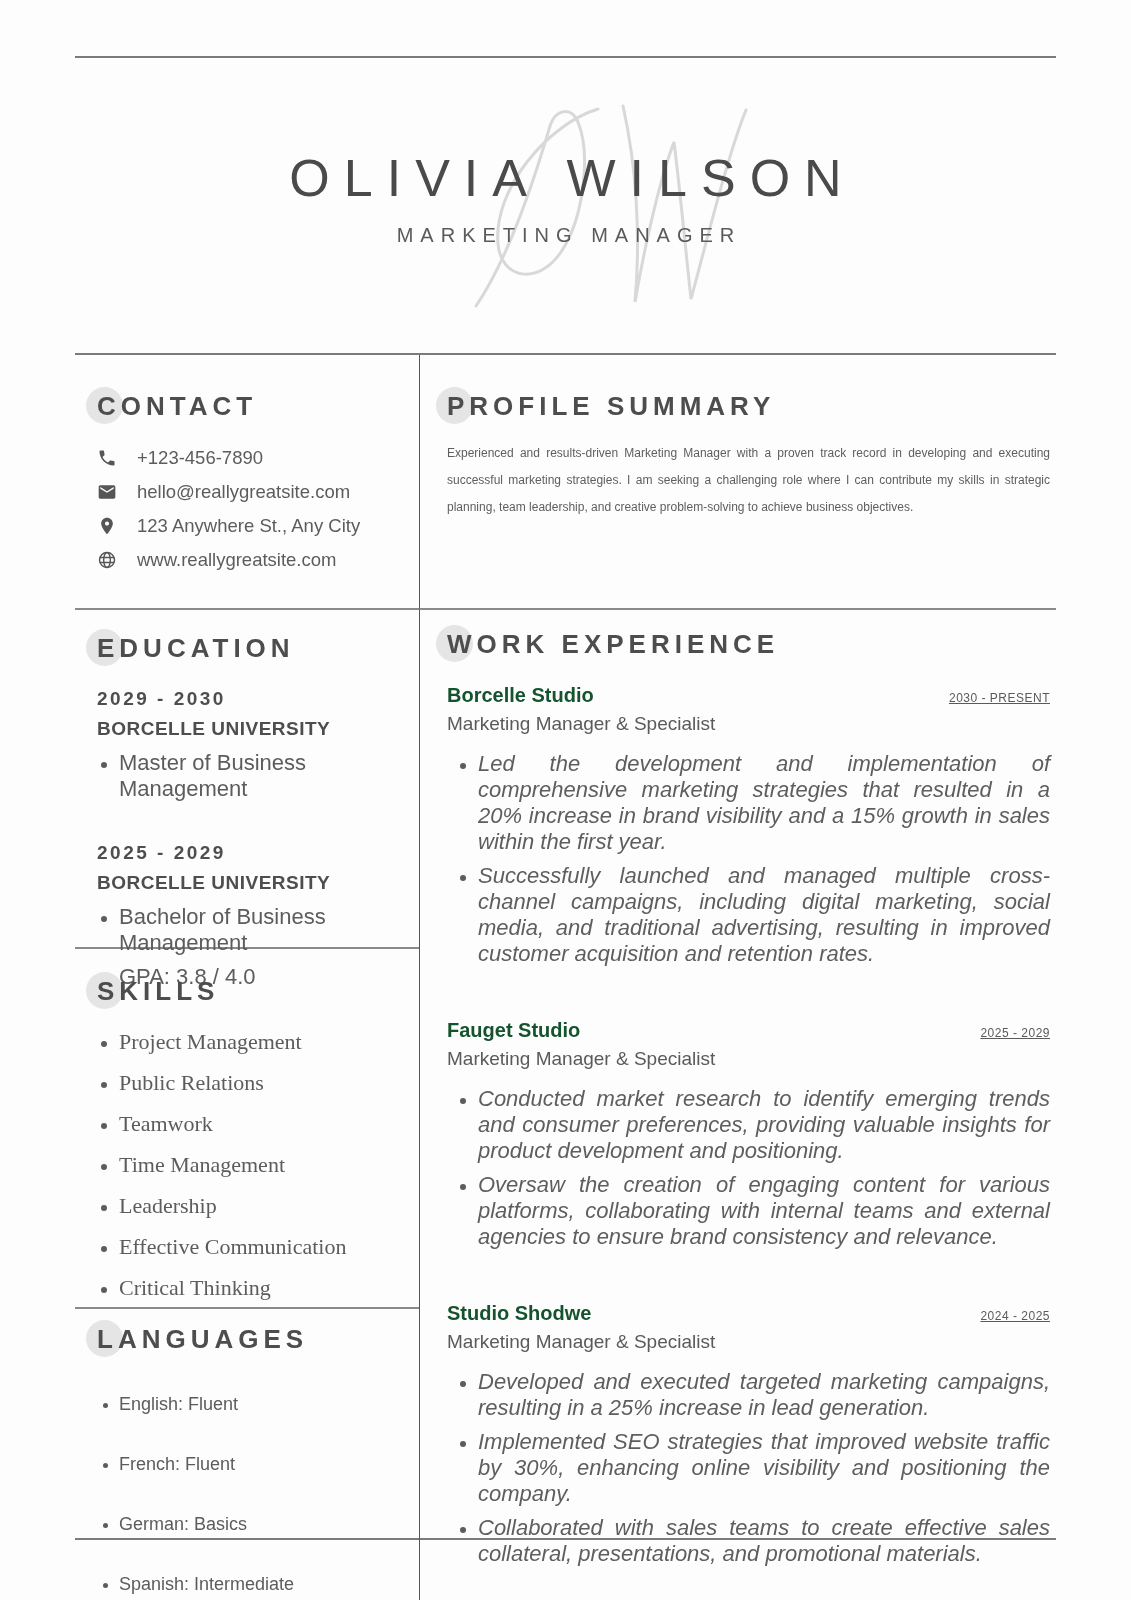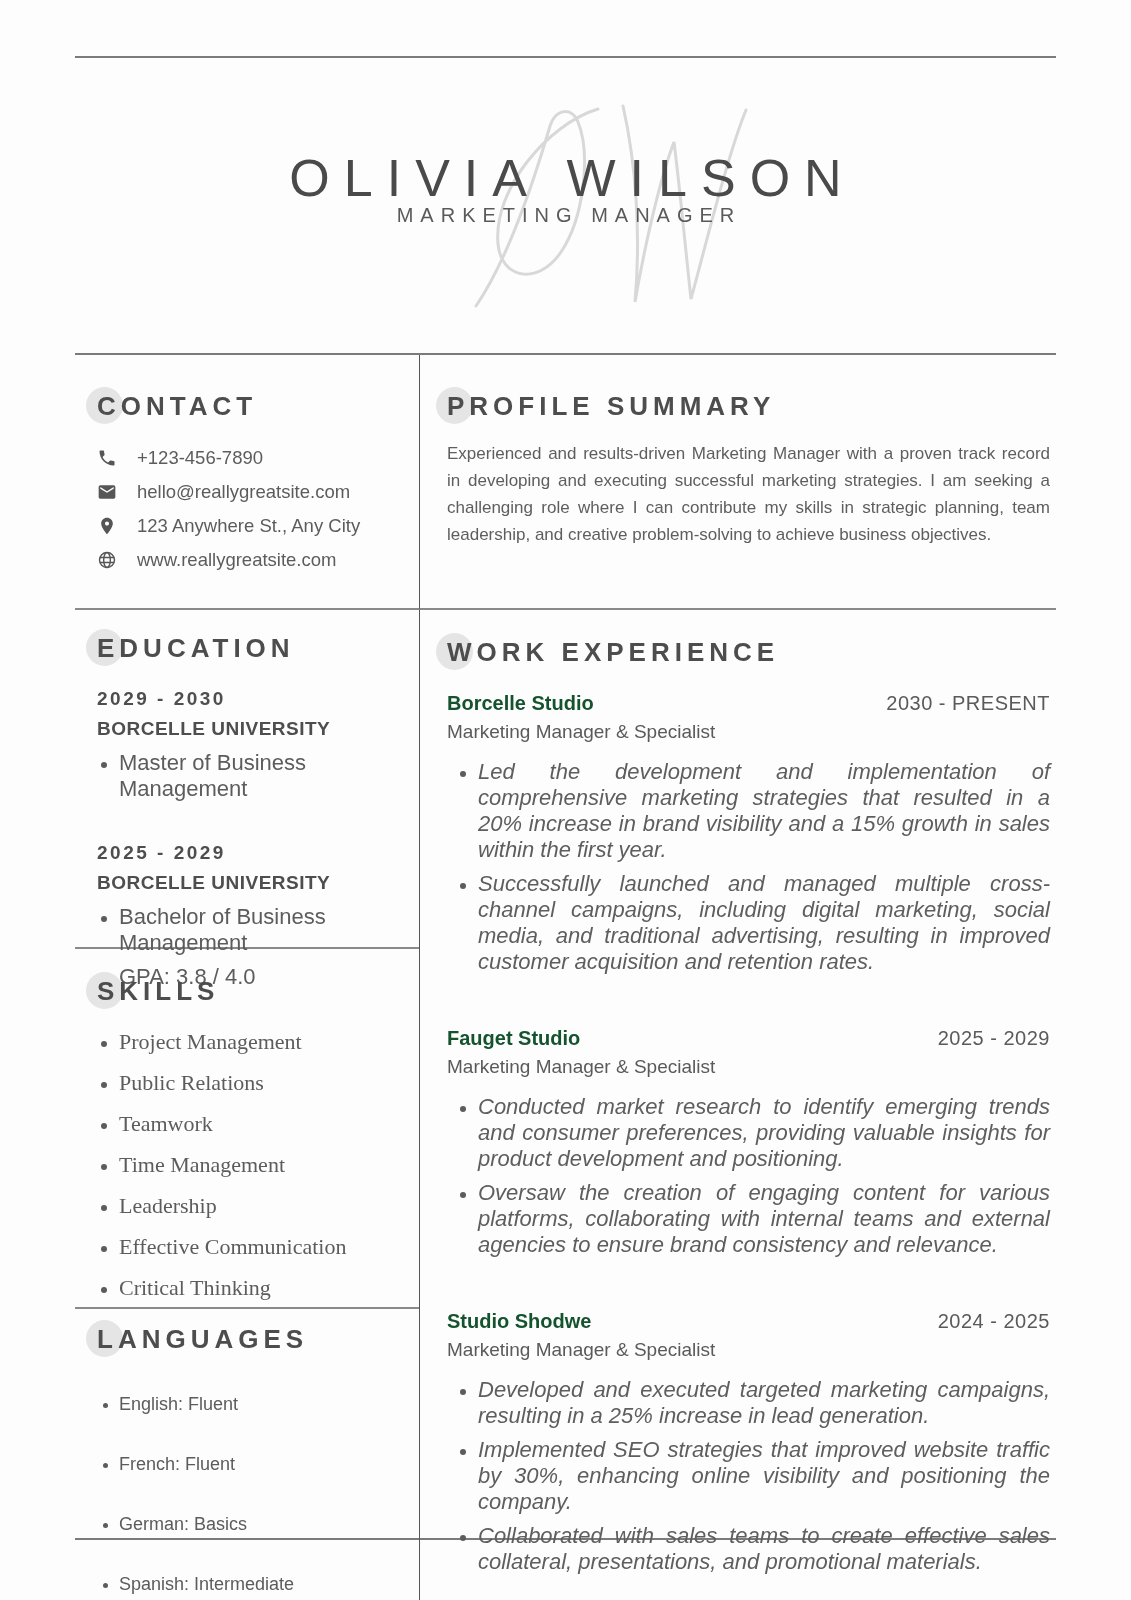--- a/index.html
+++ b/index.html
@@ -8,21 +8,21 @@
     background:#fdfdfd; overflow:hidden;
     font-family:"Liberation Sans", sans-serif;
     color:#5e5e5e;
   }
   .top-rule { position:absolute; left:75px; width:981px; top:56px; border-top:2px solid #7b7b7b; }
 
   .watermark { position:absolute; left:398px; top:94px; z-index:1; }
 
   .header { position:absolute; top:152px; left:0; width:100%; text-align:center; z-index:2; }
   .name { margin:0; font-size:52px; font-weight:500; letter-spacing:14px; padding-left:14px; color:#4a4a4a; line-height:1.0; }
-  .subtitle { font-size:20px; letter-spacing:7px; padding-left:7px; color:#5a5a5a; }
+  .subtitle { margin-top:20px; font-size:20px; letter-spacing:7px; padding-left:7px; color:#5a5a5a; }
 
   .main {
     position:absolute; top:353px; left:75px; width:981px; height:1187px;
     display:grid; grid-template-columns:345px 636px; grid-template-rows:255px auto;
     border-top:2px solid #7b7b7b; border-bottom:2px solid #7b7b7b;
     box-sizing:border-box; z-index:2;
   }
   .cell { box-sizing:border-box; }
   .b-right { border-right:1.5px solid #555555; }
   .b-bottom { border-bottom:2px solid #8a8a8a; }
@@ -32,21 +32,21 @@
 
   
   .cell-contact { padding:37px 0 0 22px; }
   .contact-list { margin-top:26px; }
   .contact-row { display:flex; align-items:center; margin-bottom:13px; height:21px; }
   .contact-row svg { width:20px; height:20px; flex:0 0 20px; margin-right:20px; }
   .contact-row .c-text { font-size:18.5px; color:#5c5c5c; }
 
   
   .cell-profile { padding:37px 6px 0 27px; }
-  .profile-text { margin:18px 0 16px 0; font-size:17px; line-height:27px; color:#5e5e5e; text-align:justify; }
+  .profile-text { margin:18px 0 16px 0; font-size:12px; line-height:27px; color:#5e5e5e; text-align:justify; }
 
   
   .sec-education { height:337px; box-sizing:border-box; padding:24px 10px 0 22px; }
   .sec-skills { height:360px; box-sizing:border-box; border-top:2px solid #8a8a8a; padding:28px 10px 0 22px; }
   .sec-languages { box-sizing:border-box; border-top:2px solid #8a8a8a; padding:16px 10px 0 22px; }
 
   .edu-entry { margin-top:24px; }
   .edu-entry + .edu-entry { margin-top:40px; }
   .edu-years { font-size:19px; font-weight:bold; letter-spacing:2.5px; color:#4e4e4e; }
   .edu-school { font-size:19px; font-weight:bold; letter-spacing:0.5px; color:#4e4e4e; margin-top:8px; }
@@ -54,26 +54,26 @@
   ul.bullets { list-style:disc; margin:10px 0 0 0; padding-left:22px; color:#5c5c5c; }
   ul.bullets li { font-size:22px; margin-bottom:8px; }
   ul.bullets li::marker { color:#5c5c5c; font-size:0.85em; }
 
   .skills-list { margin-top:22px !important;font-family:Liberation Serif, serif; }
   .skills-list li { margin-bottom:15px !important; }
   .lang-list { margin-top:18px !important; }
   .lang-list li { font-size:18px !important; margin-bottom:6px !important;margin-top:39px; }
 
   
-  .cell-work { padding:28px 6px 0 27px; }
+  .cell-work { padding:20px 6px 0 27px; }
   .job { margin-top:24px; }
   .job + .job { margin-top:52px; }
   .job-head { display:flex; justify-content:space-between; align-items:baseline; }
   .company { font-size:20px; font-weight:bold; color:#14532d; }
-  .dates { font-size:20px; color:#5a5a5a; letter-spacing:0.5px; }
+  .dates { font-size:12px; color:#5a5a5a; letter-spacing:0.5px;text-decoration:underline; }
   .role { font-size:19px; color:#5a5a5a; margin-top:6px; }
   .job-bullets { margin-top:16px !important; padding-left:31px !important; }
   .job-bullets li { font-size:18.5px; line-height:26px; text-align:justify; margin-bottom:3px; color:#5e5e5e;font-style:italic; }
 </style>
 </head>
 <body>
 
 <div class="page">
 
   <div class="top-rule"></div>

